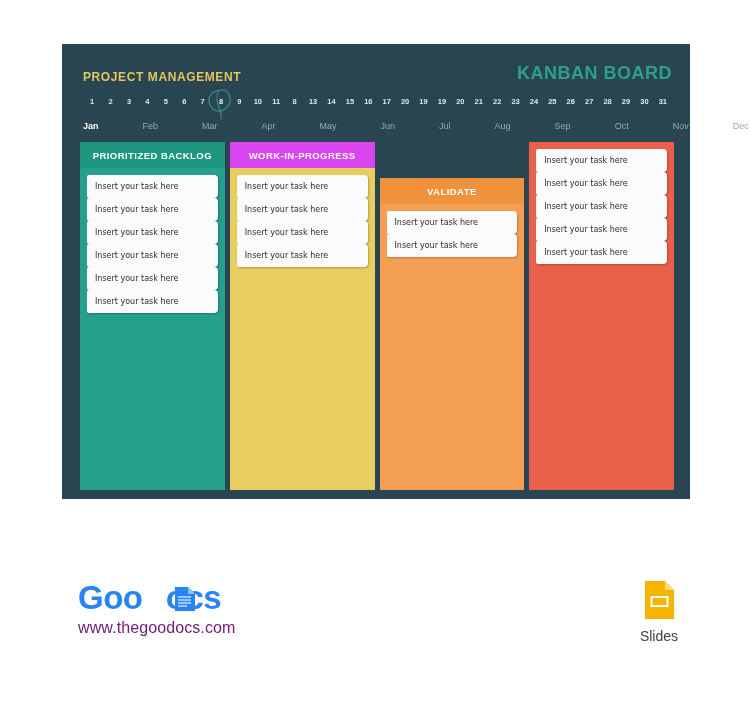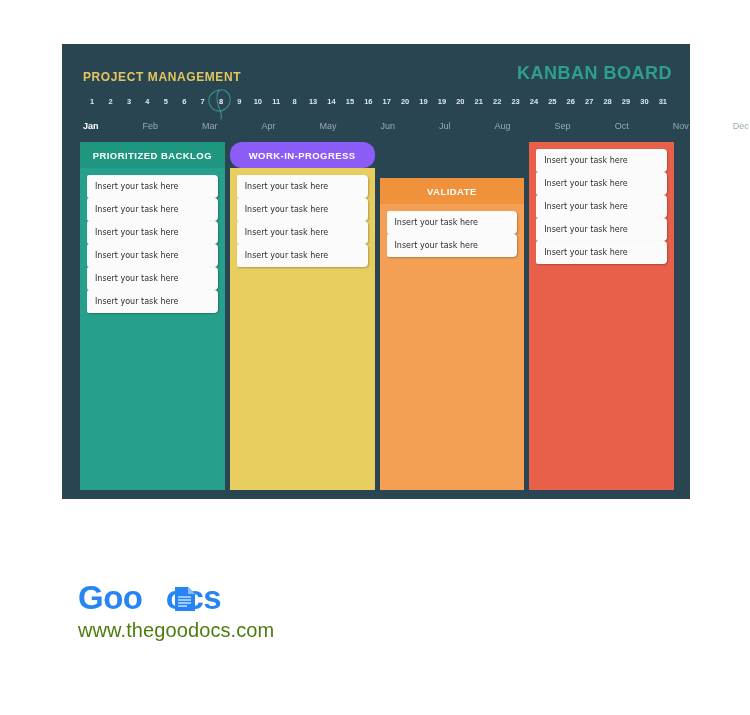--- a/index.html
+++ b/index.html
@@ -202,22 +202,22 @@
   }
   .logo-doc {
     position: absolute;
     left: 96px;
     top: 6px;
     width: 22px;
     height: 26px;
   }
   .logo-url {
     margin-top: 3px;
-    font-size: 20px;
-    color: #4d7c0f;
+    font-size: 16px;
+    color: #701a75;
     letter-spacing: 0.1px;
     white-space: nowrap;
   }
   .slides-wrap {
     position: absolute;
     right: 48px;
     top: 18px;
     width: 86px;
     text-align: center;
   }
@@ -301,21 +301,21 @@
         <div class="col-body" style="background: rgb(38, 160, 140);">
           <div class="card">Insert your task here</div>
           <div class="card">Insert your task here</div>
           <div class="card">Insert your task here</div>
           <div class="card">Insert your task here</div>
           <div class="card">Insert your task here</div>
           <div class="card">Insert your task here</div>
         </div>
       </div>
       <div class="column c-wip">
-        <div class="col-head" style="background: #8b5cf6; border-radius: 12px;">WORK-IN-PROGRESS</div>
+        <div class="col-head" style="background: #d946ef;">WORK-IN-PROGRESS</div>
         <div class="col-body" style="background: rgb(232, 206, 95);">
           <div class="card">Insert your task here</div>
           <div class="card">Insert your task here</div>
           <div class="card">Insert your task here</div>
           <div class="card">Insert your task here</div>
         </div>
       </div>
       <div class="column c-validate">
         <div class="col-head" style="background: rgb(240, 146, 60); margin-top: 36px;">VALIDATE</div>
         <div class="col-body" style="background: rgb(243, 160, 85);">
@@ -348,14 +348,23 @@
           <line x1="4" y1="11" x2="17" y2="11"></line>
           <line x1="4" y1="14" x2="17" y2="14"></line>
           <line x1="4" y1="17" x2="17" y2="17"></line>
           <line x1="4" y1="20" x2="13" y2="20"></line>
         </g>
       </svg>
     </div>
     <div class="logo-url">www.thegoodocs.com</div>
   </div>
 
+  <div class="slides-wrap">
+    <svg class="slides-icon" viewBox="0 0 44 44">
+      <path d="M8 3 H28 L37 12 V41 H8 Z" fill="#F4B400" rx="2"></path>
+      <path d="M28 3 L37 12 H28 Z" fill="#FADB7A"></path>
+      <rect x="13.5" y="18" width="18" height="11" fill="#ffffff"></rect>
+      <rect x="15.5" y="20" width="14" height="7" fill="#F4B400"></rect>
+    </svg>
+    <div class="slides-label">Slides</div>
+  </div>
 
 </div>
 
 </body></html>

